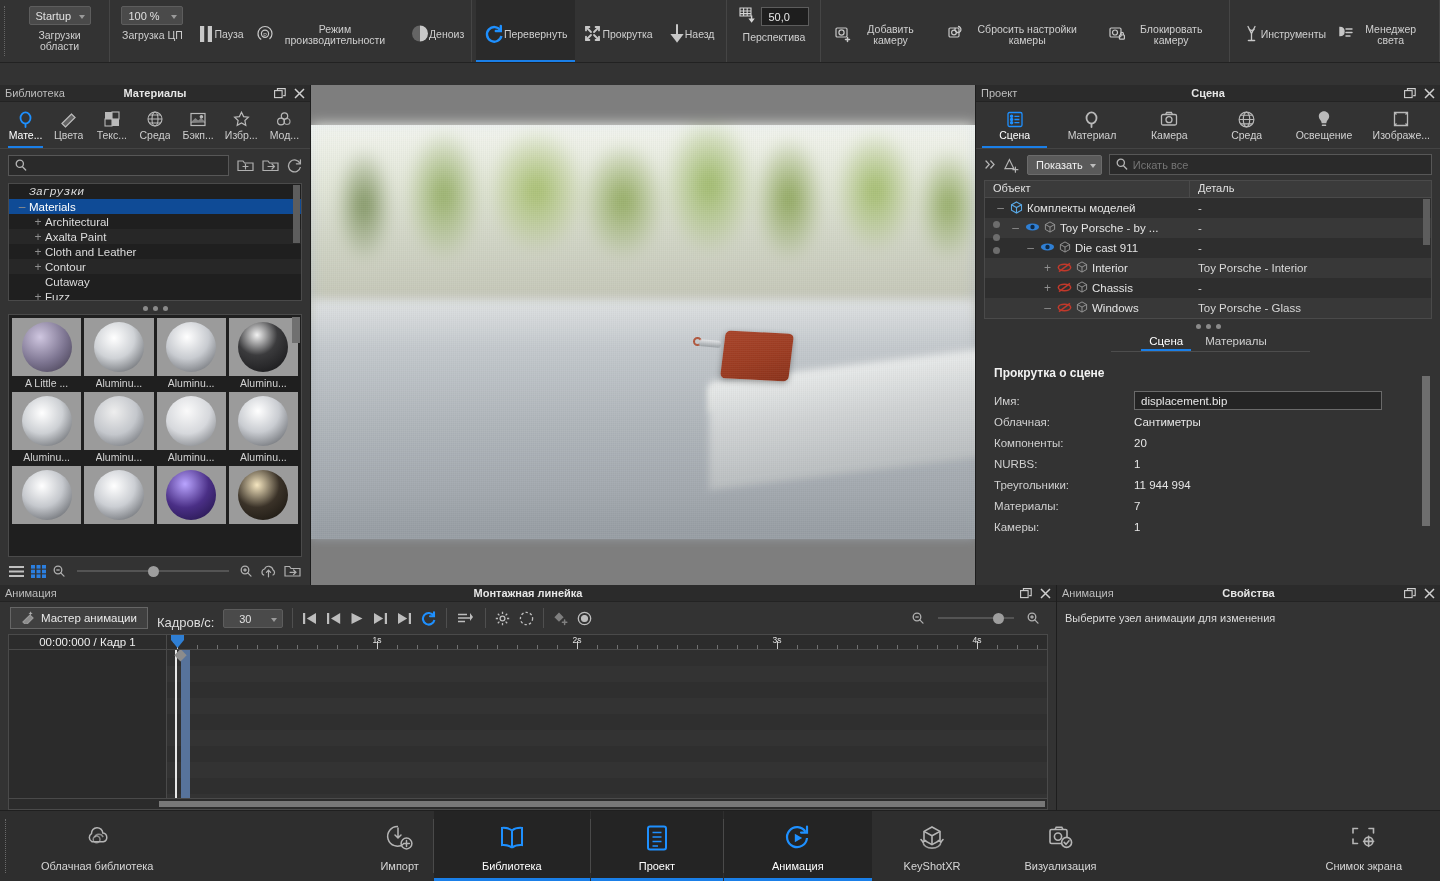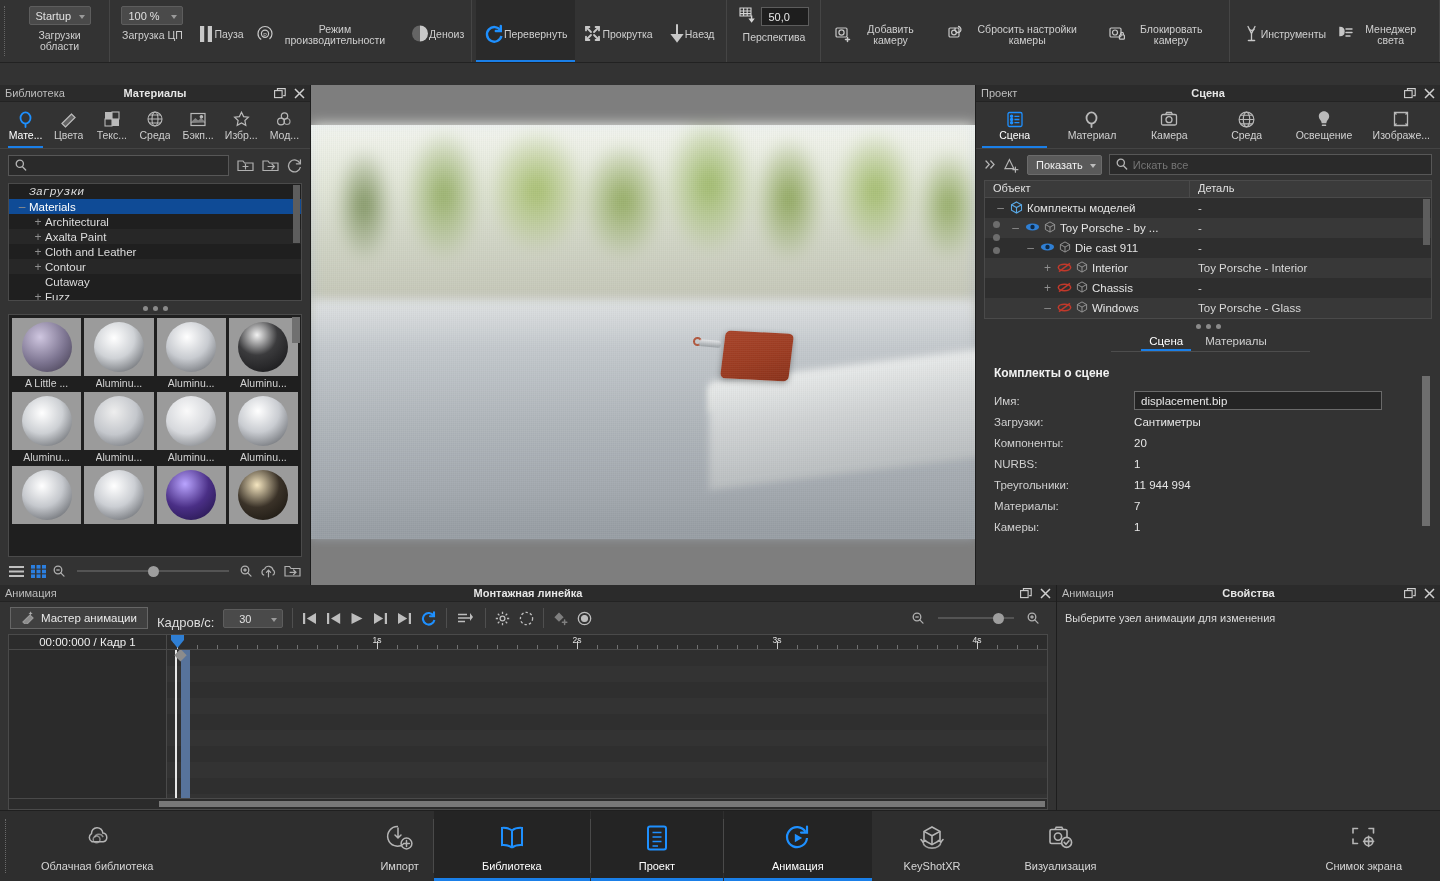--- a/index.html
+++ b/index.html
@@ -989,27 +989,27 @@
           <i></i>
           <i></i>
         </div>
       <div class="sub-tabs">
         <div class="sub-tab active">Сцена</div>
         <div class="sub-tab">Материалы</div>
       </div>
       <div class="sub-underline"></div>
 
       <div class="info-wrap">
-        <div class="info-title">Комплекты о сцене</div>
+        <div class="info-title">Прокрутка о сцене</div>
         <div class="info-row">
           <span class="info-k">Имя:</span>
           <span class="info-input">displacement.bip</span>
         </div>
         <div class="info-row">
-          <span class="info-k">Загрузки:</span>
+          <span class="info-k">Облачная:</span>
           <span class="info-v">Сантиметры</span>
         </div>
         <div class="info-row">
           <span class="info-k">Компоненты:</span>
           <span class="info-v">20</span>
         </div>
         <div class="info-row">
           <span class="info-k">NURBS:</span>
           <span class="info-v">1</span>
         </div>

